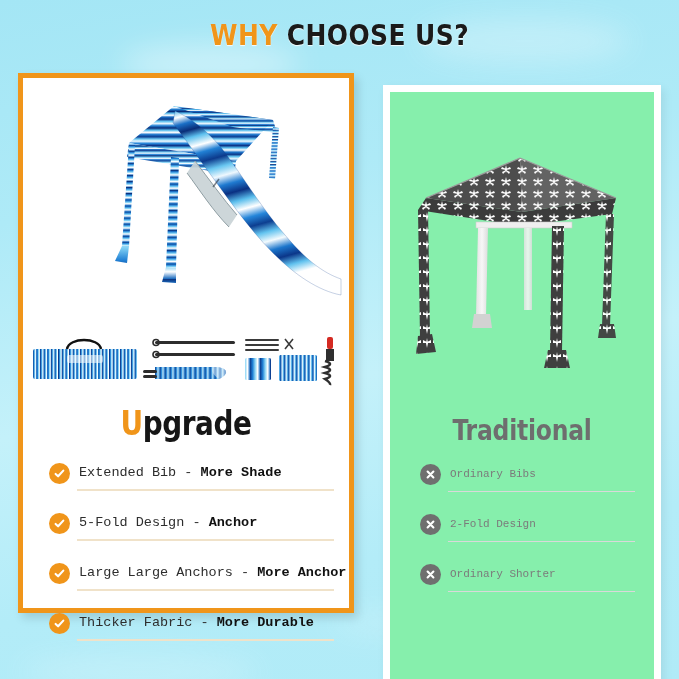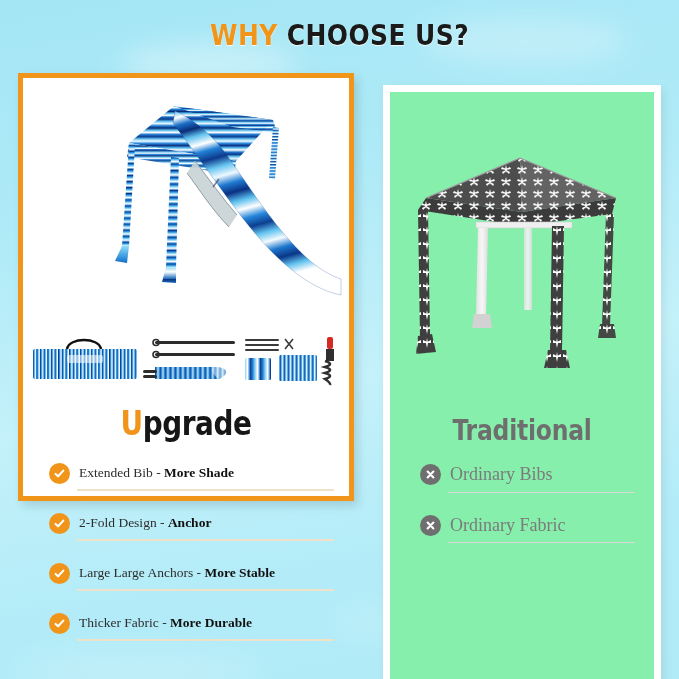--- a/index.html
+++ b/index.html
@@ -47,21 +47,21 @@
   }
   .title .hl { color: #f0951a; }
   .title .rest { color: #1a1a1a; }
 
   
   .panel-upgrade {
     position: absolute;
     left: 18px;
     top: 73px;
     width: 336px;
-    height: 428px;
+    height: 540px;
     background: #ffffff;
     border: 5px solid #f0951a;
     box-shadow: 4px 5px 9px rgba(0,0,0,.13);
   }
 
   .panel-traditional {
     position: absolute;
     left: 383px;
     top: 85px;
     width: 278px;
@@ -155,28 +155,28 @@
     border-radius: 50%;
     display: flex;
     align-items: center;
     justify-content: center;
   }
   .ico svg { display: block; }
   .ico-check { background: #f0951a; }
   .ico-x { background: #6f6f6f; }
 
   .feat-text {
-    font-family: Liberation Serif, serif;
+    font-family: Liberation Mono, monospace;
     font-size: 13.5px;
     line-height: 1.2;
     white-space: nowrap;
   }
   .list-left .feat-text { color: #2d2d2d; }
   .list-left .feat-text b { color: #111; font-weight: bold; }
-  .list-right .feat-text { color: #7b7b7b; font-size: 18px; }
+  .list-right .feat-text { color: #7b7b7b; font-size: 11px; }
 </style>
 </head>
 <body>
 
 <div class="cloud c1"></div>
 <div class="cloud c2"></div>
 <div class="cloud c3"></div>
 <div class="cloud c4"></div>
 <div class="cloud c5"></div>
 
@@ -355,31 +355,31 @@
       <span class="feat-text"><span>Extended Bib - </span><b>More Shade</b></span>
       <span class="line"></span>
     </div>
 
     <div class="feat">
       <span class="ico ico-check">
         <svg width="13" height="13" viewBox="0 0 13 13">
             <path d="M2.6 6.9 L5.1 9.3 L10.3 3.6" fill="none" stroke="#fff" stroke-width="2.1" stroke-linecap="round" stroke-linejoin="round"></path>
           </svg>
       </span>
-      <span class="feat-text"><span>2-Fold Design - </span><b>Anchor</b></span>
+      <span class="feat-text"><span>5-Fold Design - </span><b>Anchor</b></span>
       <span class="line"></span>
     </div>
 
     <div class="feat">
       <span class="ico ico-check">
         <svg width="13" height="13" viewBox="0 0 13 13">
             <path d="M2.6 6.9 L5.1 9.3 L10.3 3.6" fill="none" stroke="#fff" stroke-width="2.1" stroke-linecap="round" stroke-linejoin="round"></path>
           </svg>
       </span>
-      <span class="feat-text"><span>Large Large Anchors - </span><b>More Stable</b></span>
+      <span class="feat-text"><span>Large Large Anchors - </span><b>More Anchor</b></span>
       <span class="line"></span>
     </div>
 
     <div class="feat">
       <span class="ico ico-check">
         <svg width="13" height="13" viewBox="0 0 13 13">
             <path d="M2.6 6.9 L5.1 9.3 L10.3 3.6" fill="none" stroke="#fff" stroke-width="2.1" stroke-linecap="round" stroke-linejoin="round"></path>
           </svg>
       </span>
       <span class="feat-text"><span>Thicker Fabric - </span><b>More Durable</b></span>
@@ -452,26 +452,35 @@
     <div class="feat">
       <span class="ico ico-x">
         <svg width="13" height="13" viewBox="0 0 13 13">
             <path d="M3.6 3.6 L9.4 9.4 M9.4 3.6 L3.6 9.4" fill="none" stroke="#fff" stroke-width="2.1" stroke-linecap="round"></path>
           </svg>
       </span>
       <span class="feat-text">Ordinary Bibs</span>
       <span class="line"></span>
     </div>
 
-
-
     <div class="feat">
       <span class="ico ico-x">
         <svg width="13" height="13" viewBox="0 0 13 13">
             <path d="M3.6 3.6 L9.4 9.4 M9.4 3.6 L3.6 9.4" fill="none" stroke="#fff" stroke-width="2.1" stroke-linecap="round"></path>
           </svg>
       </span>
-      <span class="feat-text">Ordinary Fabric</span>
+      <span class="feat-text">2-Fold Design</span>
+      <span class="line"></span>
+    </div>
+
+
+    <div class="feat">
+      <span class="ico ico-x">
+        <svg width="13" height="13" viewBox="0 0 13 13">
+            <path d="M3.6 3.6 L9.4 9.4 M9.4 3.6 L3.6 9.4" fill="none" stroke="#fff" stroke-width="2.1" stroke-linecap="round"></path>
+          </svg>
+      </span>
+      <span class="feat-text">Ordinary Shorter</span>
       <span class="line"></span>
     </div>
 
   </div>
 </div>
 
 </body></html>

